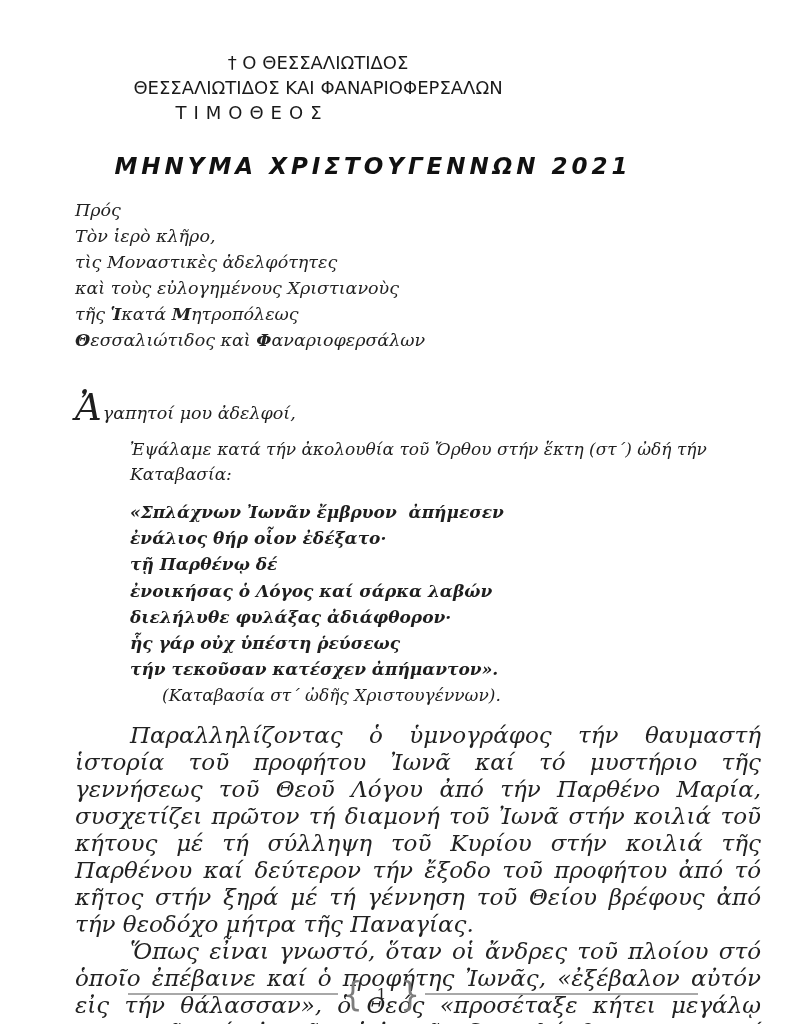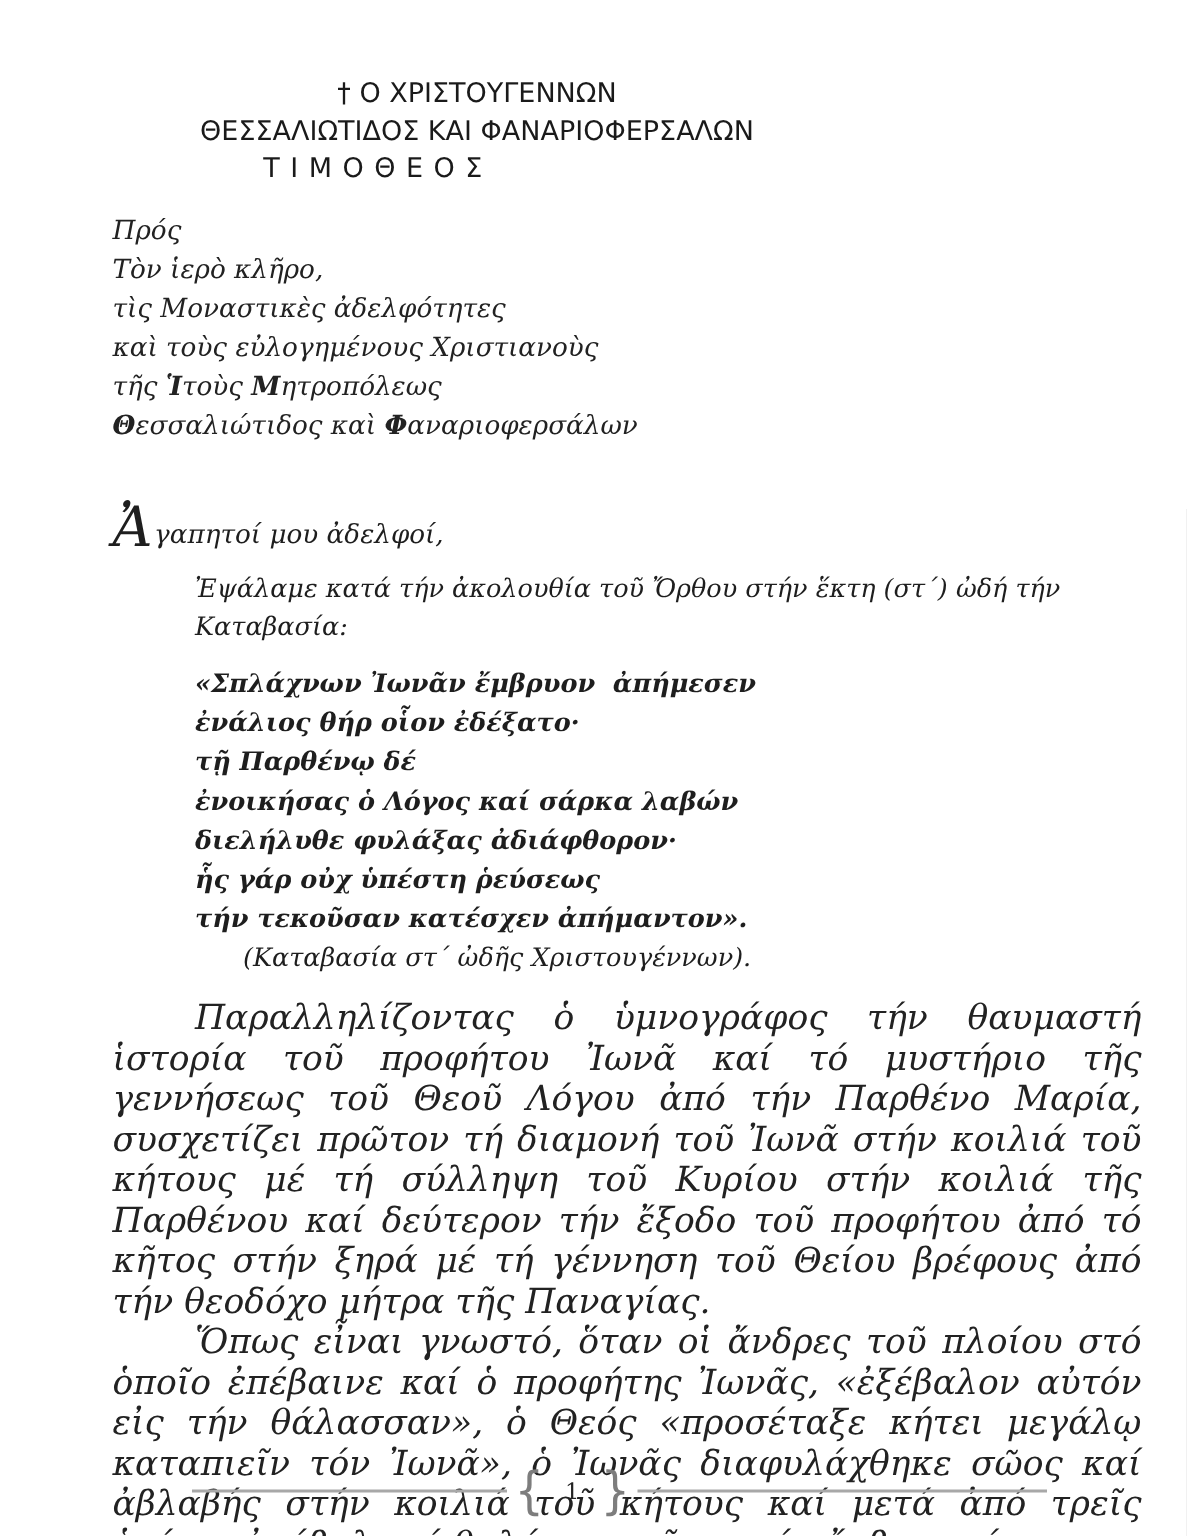--- a/index.html
+++ b/index.html
@@ -133,32 +133,33 @@
     color: #222;
     padding: 0 9px;
   }
 </style>
 </head>
 <body>
 
 <div class="page">
 
   <header class="letterhead">
-    <div class="lh-line">† Ο ΧΡΙΣΤΟΥΓΕΝΝΩΝ</div>
+    <div class="lh-line">† Ο ΘΕΣΣΑΛΙΩΤΙΔΟΣ</div>
     <div class="lh-line">ΘΕΣΣΑΛΙΩΤΙΔΟΣ ΚΑΙ ΦΑΝΑΡΙΟΦΕΡΣΑΛΩΝ</div>
     <div class="lh-name">ΤΙΜΟΘΕΟΣ</div>
   </header>
 
+  <h1 class="doc-title">ΜΗΝΥΜΑ ΧΡΙΣΤΟΥΓΕΝΝΩΝ 2021</h1>
 
   <section class="recipients">
     <div>Πρός</div>
     <div>Τὸν ἱερὸ κλῆρο,</div>
     <div>τὶς Μοναστικὲς ἀδελφότητες</div>
     <div>καὶ τοὺς εὐλογημένους Χριστιανοὺς</div>
-    <div><span>τῆς </span><b>Ἱ</b><span>τοὺς </span><b>Μ</b><span>ητροπόλεως</span></div>
+    <div><span>τῆς </span><b>Ἱ</b><span>κατά </span><b>Μ</b><span>ητροπόλεως</span></div>
     <div><b>Θ</b><span>εσσαλιώτιδος καὶ </span><b>Φ</b><span>αναριοφερσάλων</span></div>
   </section>
 
   <div class="salutation">
     <span class="drop-initial">Ἀ</span>
       <span>γαπητοί μου ἀδελφοί,</span>
   </div>
 
   <p class="intro">Ἐψάλαμε κατά τήν ἀκολουθία τοῦ Ὄρθου στήν ἕκτη (στ΄) ὠδή τήν Καταβασία:</p>
 

